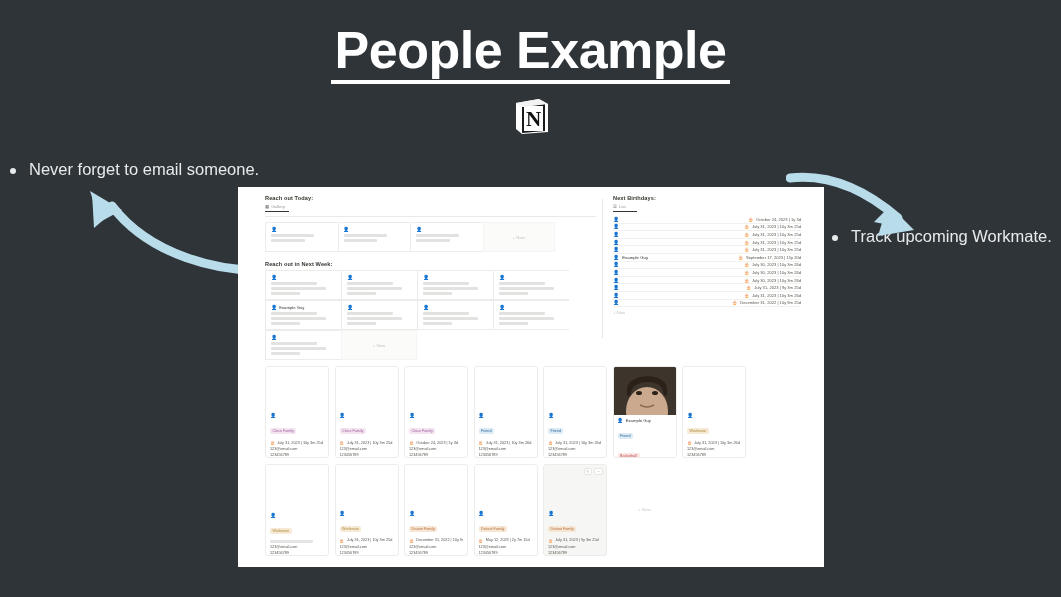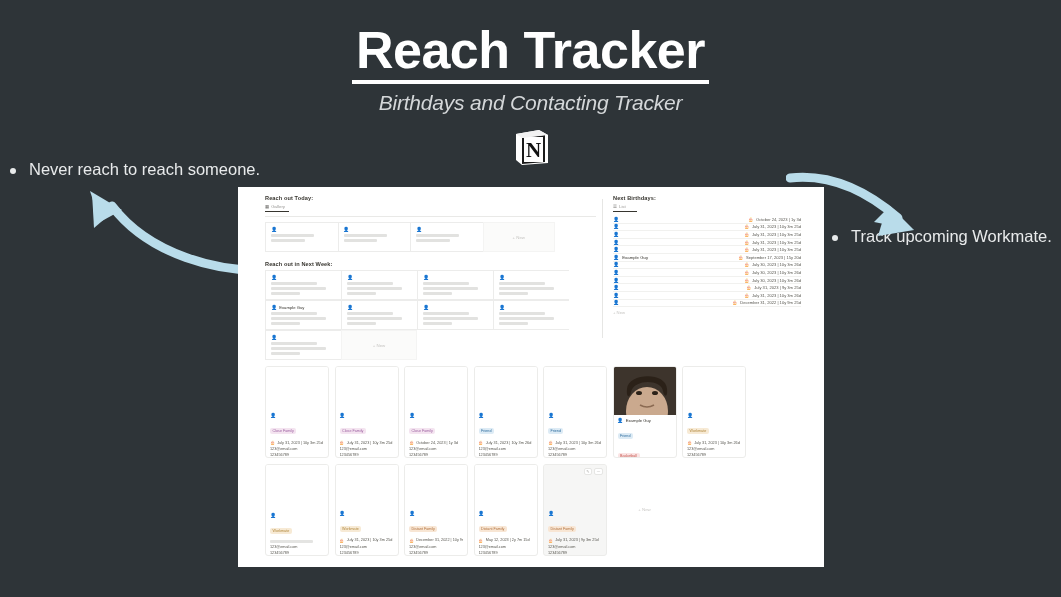--- a/index.html
+++ b/index.html
@@ -141,35 +141,34 @@
   .hover-btns {
     position: absolute; top: 3px; right: 3px; display: flex; gap: 2px;
     font-size: 4px; color: #8b8a87;
   }
   .hover-btns span { background: #fff; border: 1px solid #e6e6e4; border-radius: 2px; padding: 0 1.5px; }
 </style>
 </head>
 <body>
 
 <div class="hero">
-  <div class="hero-title">Reach Tracker</div>
-  <div class="hero-sub">Birthdays and Contacting Tracker</div>
+  <div class="hero-title">People Example</div>
   <div class="notion-logo">
     <svg width="44" height="44" viewBox="0 0 44 44">
       <path d="M7 9 L30 5 L39 10 L39 38 L13 40 L7 35 Z" fill="#ffffff"></path>
       <path d="M13 13 L36 10 L36 37 L13 39 Z" fill="#1a1a1a"></path>
       <rect x="15" y="12" width="19" height="25" fill="#ffffff"></rect>
       <text x="24.5" y="32" font-family="'Liberation Serif', serif" font-size="21" font-weight="bold" fill="#111111" text-anchor="middle">N</text>
       <path d="M7 9 L30 5 L39 10 L13 13 Z" fill="#f2f2f2"></path>
     </svg>
   </div>
 </div>
 
 <div class="annot annot-left">
-  <span class="bullet"></span><span>Never reach to reach someone.</span>
+  <span class="bullet"></span><span>Never forget to email someone.</span>
 </div>
 
 <svg id="arrow-left" class="arrow-svg" width="200" height="90" viewBox="0 0 200 90">
   <path d="M196 84 C150 86, 80 70, 42 20" stroke="#b9dcea" stroke-width="9" fill="none" stroke-linecap="round"></path>
   <path d="M20 5 L52 24 L30 36 Z" fill="#b9dcea"></path>
   <path d="M22 7 L24 42 L38 30 Z" fill="#b9dcea"></path>
 </svg>
 
 <div class="annot annot-right">
   <span class="bullet"></span><span>Track upcoming Workmate.</span>

